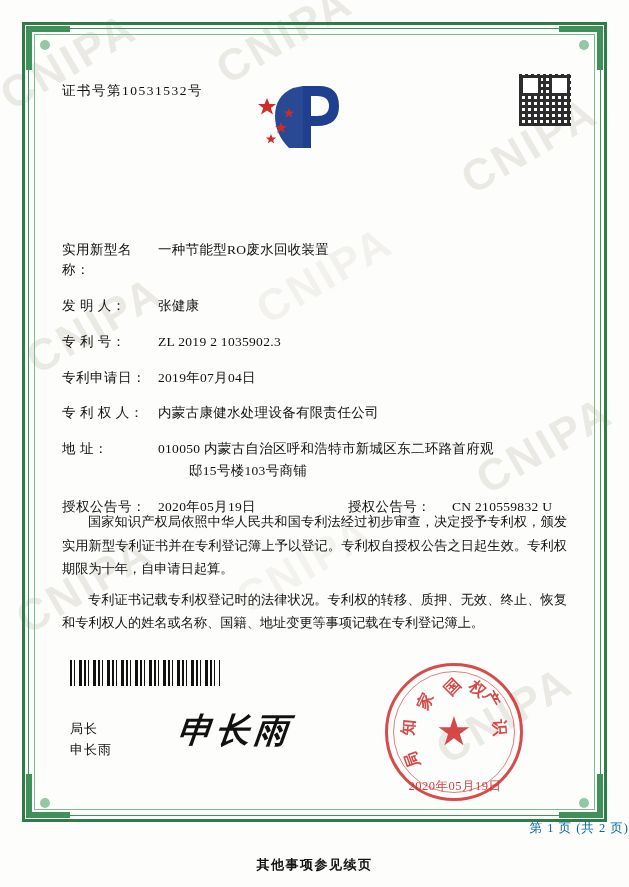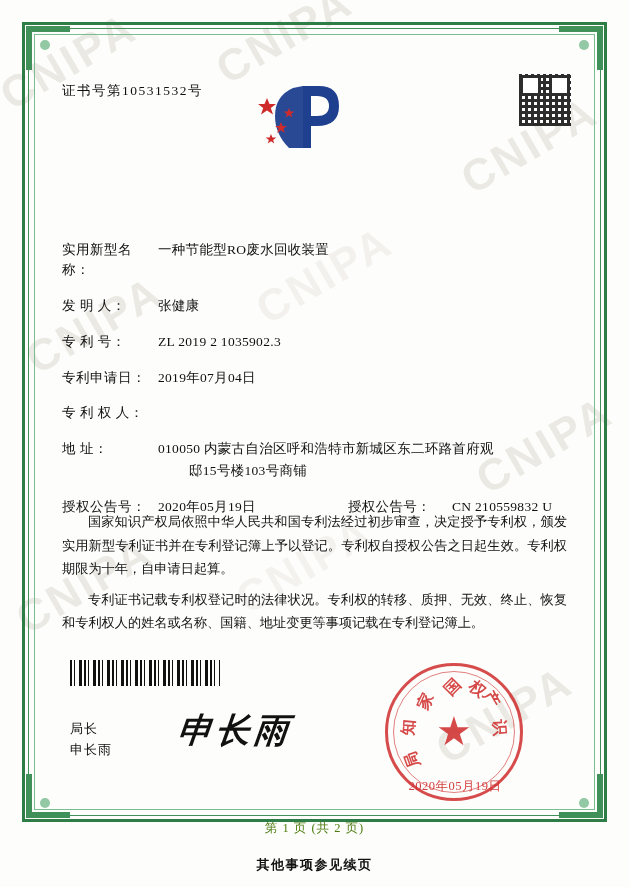--- a/index.html
+++ b/index.html
@@ -262,23 +262,23 @@
     font-size: 12.5px;
     color: #cf2b2b;
     opacity: .9;
     letter-spacing: 0.5px;
   }
 
   
   .page-num {
     position: absolute;
     left: 0; right: 0; top: 820px;
-    text-align: center;
+    text-align: right;
     font-size: 12.5px;
-    color: #4d7c0f;
+    color: #0369a1;
     letter-spacing: 1px;
   }
   .footer-note {
     position: absolute;
     left: 0; right: 0; top: 856px;
     text-align: center;
     font-size: 13px;
     font-weight: bold;
     color: #111;
     letter-spacing: 1.5px;
@@ -345,20 +345,21 @@
       <div class="field-value">ZL 2019 2 1035902.3</div>
     </div>
 
     <div class="field-row">
       <div class="field-label">专利申请日：</div>
       <div class="field-value">2019年07月04日</div>
     </div>
 
     <div class="field-row">
       <div class="field-label">专 利 权 人：</div>
+      <div class="field-value">内蒙古康健水处理设备有限责任公司</div>
     </div>
 
     <div class="field-row">
       <div class="field-label">地 址：</div>
       <div class="field-value">
         <span>010050 内蒙古自治区呼和浩特市新城区东二环路首府观</span>
         <span class="sub-line">邸15号楼103号商铺</span>
       </div>
     </div>
 

